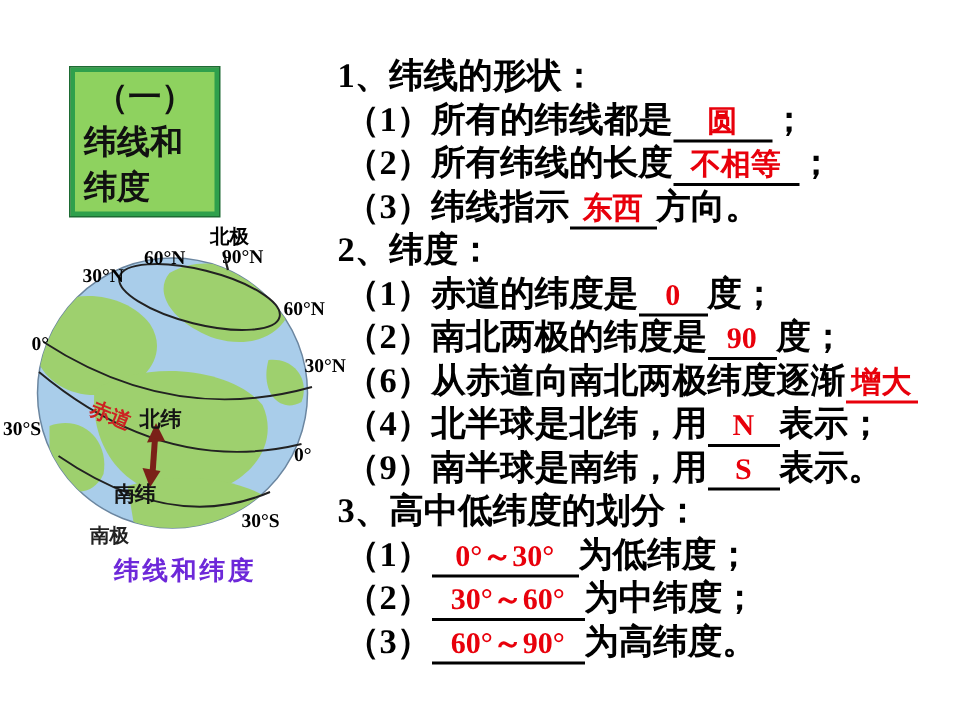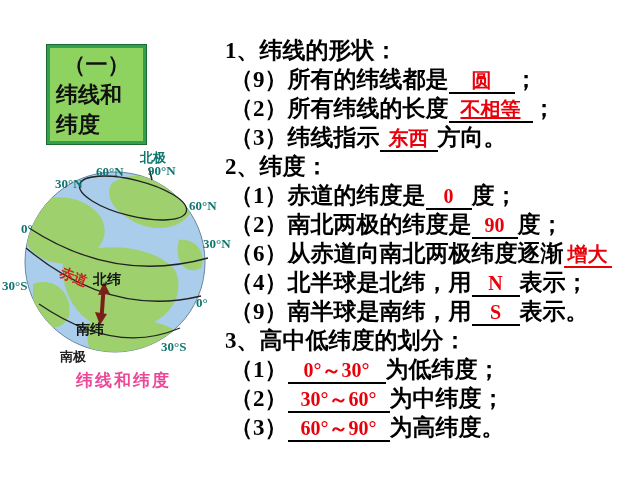--- a/index.html
+++ b/index.html
@@ -31,30 +31,30 @@
   .globe-wrap {
     position: absolute;
     left: 0; top: 145px;
     width: 232px; height: 252px;
   }
   .globe-svg { position: absolute; left: 15px; top: 3px; }
   .globe-label {
     position: absolute;
     font-size: 13px;
     font-weight: bold;
-    color: #0f766e;
+    color: #000000;
     white-space: nowrap;
     letter-spacing: 0px;
   }
   .globe-caption {
     position: absolute;
     left: 76px; top: 224px;
     font-size: 17px;
     font-weight: bold;
-    color: #ec4899;
+    color: #6d28d9;
     letter-spacing: 2px;
     white-space: nowrap;
   }
 
   
   .content {
     position: absolute;
     left: 225px; top: 36px;
     width: 415px;
   }
@@ -144,25 +144,25 @@
   <div class="globe-caption">纬线和纬度</div>
 </div>
 
 <div class="content">
 
   <div class="line">
     <span>1、纬线的形状：</span>
   </div>
 
   <div class="line item">
-    <span>（9）所有的纬线都是</span><span class="ans" style="min-width:66px;">圆</span><span>；</span>
-  </div>
-
-  <div class="line item">
-    <span>（2）所有纬线的长度</span><span class="ans" style="min-width:84px;text-decoration:underline;">不相等</span><span>；</span>
+    <span>（1）所有的纬线都是</span><span class="ans" style="min-width:66px;">圆</span><span>；</span>
+  </div>
+
+  <div class="line item">
+    <span>（2）所有纬线的长度</span><span class="ans" style="min-width:84px;">不相等</span><span>；</span>
   </div>
 
   <div class="line item">
     <span>（3）纬线指示</span><span class="ans" style="min-width:58px;">东西</span><span>方向。</span>
   </div>
 
   <div class="line">
     <span>2、纬度：</span>
   </div>
 

